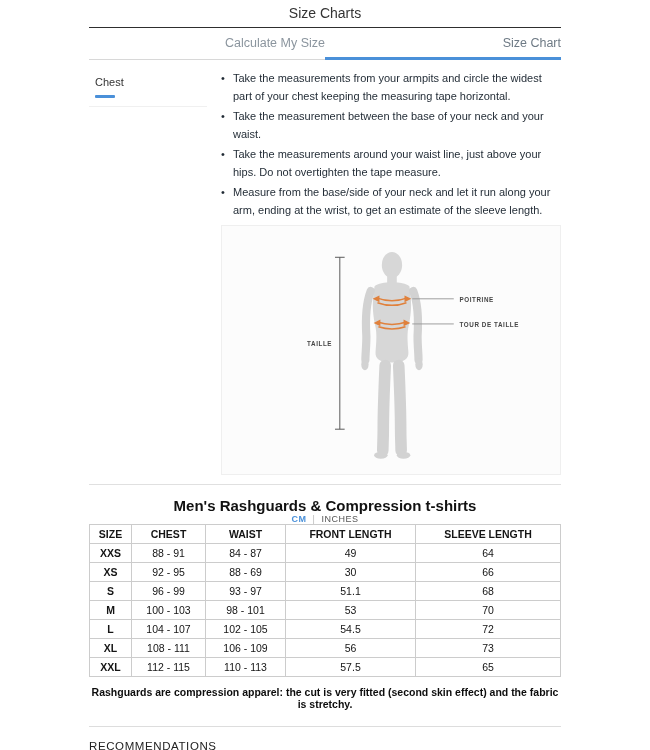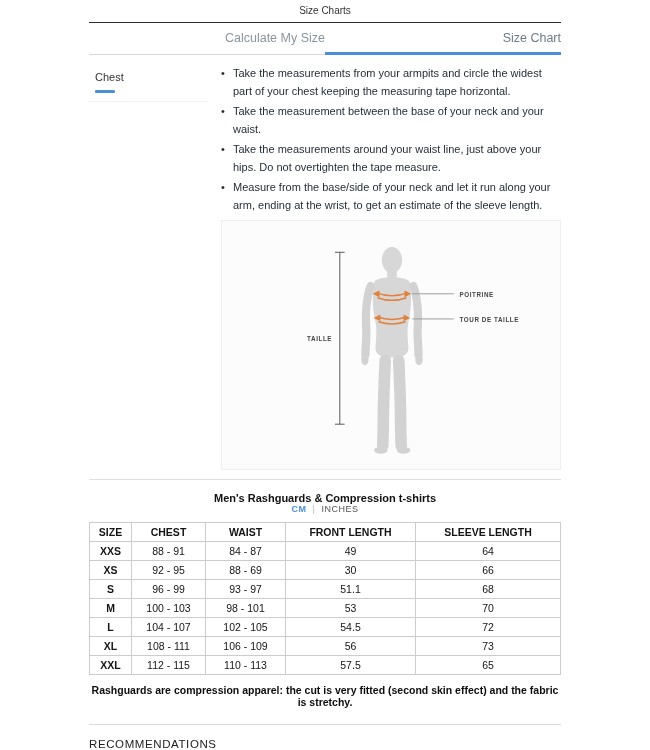--- a/index.html
+++ b/index.html
@@ -2,21 +2,21 @@
 <html><head>
 <meta charset="utf-8">
 <style>
   * { box-sizing: border-box; margin: 0; padding: 0; }
   html, body { background: #ffffff; }
   body {
     width: 650px; height: 750px; overflow: hidden;
     font-family: "Liberation Sans", sans-serif; color: #1f2933;
   }
   .container { width: 472px; margin: 0 auto; }
-  .top-title { text-align: center; font-size: 10px; color: #333; padding: 5px 0 6px; }
+  .top-title { text-align: center; font-size: 14px; color: #333; padding: 5px 0 6px; }
   .modal { border-top: 1px solid #2e2e2e; }
 
   .tabbar { display: flex; border-bottom: 1px solid #d8d8d8; }
   .tab {
     flex: 1; text-align: right; padding: 8px 0 7px; font-size: 12.5px;
     color: #8b959e; cursor: pointer; border-bottom: 3px solid transparent; margin-bottom: -1px;
   }
   .tab.active { color: #6e7a85; border-bottom-color: #4a90d9; }
 
   .content-row { display: flex; }
@@ -30,27 +30,27 @@
   ul.instructions li {
     font-size: 11px; line-height: 17.5px; color: #1f2933;
     position: relative; padding-left: 12px; margin-bottom: 3px;
   }
   ul.instructions li::before { content: "\2022"; position: absolute; left: 0; top: 0; }
 
   .figure-box { margin-top: 6px; background: #fcfcfc; border: 1px solid #efefef; }
   .figure-box svg { display: block; width: 100%; height: 248px; }
 
   .section-divider { border: none; border-top: 1px solid #e0e0e0; margin: 9px 0 0; }
-  .table-title { text-align: center; font-weight: bold; font-size: 11px; margin-top: 12px; color: #111; }
+  .table-title { text-align: center; font-weight: bold; font-size: 15px; margin-top: 12px; color: #111; }
   .units { text-align: center; font-size: 9px; letter-spacing: 0.5px; }
   .unit-cm { color: #4a90d9; font-weight: bold; cursor: pointer; }
   .unit-sep { color: #bbb; margin: 0 6px; }
   .unit-inches { color: #555; cursor: pointer; }
 
-  table.size-table { width: 100%; border-collapse: collapse; margin-top: 8px; }
+  table.size-table { width: 100%; border-collapse: collapse; margin-top: 0; }
   .size-table th, .size-table td {
     border: 1px solid #cccccc; font-size: 10.5px; text-align: center;
     padding: 3px 4px; color: #141414; height: 19px;
   }
   .size-table th { font-weight: bold; }
   .size-table td.size-col { font-weight: bold; }
   .col-size { width: 42px; } .col-chest { width: 74px; } .col-waist { width: 80px; }
   .col-front { width: 130px; }
 
   .note { font-weight: bold; font-size: 10.5px; text-align: center; margin-top: 9px; color: #0d0d0d; }

